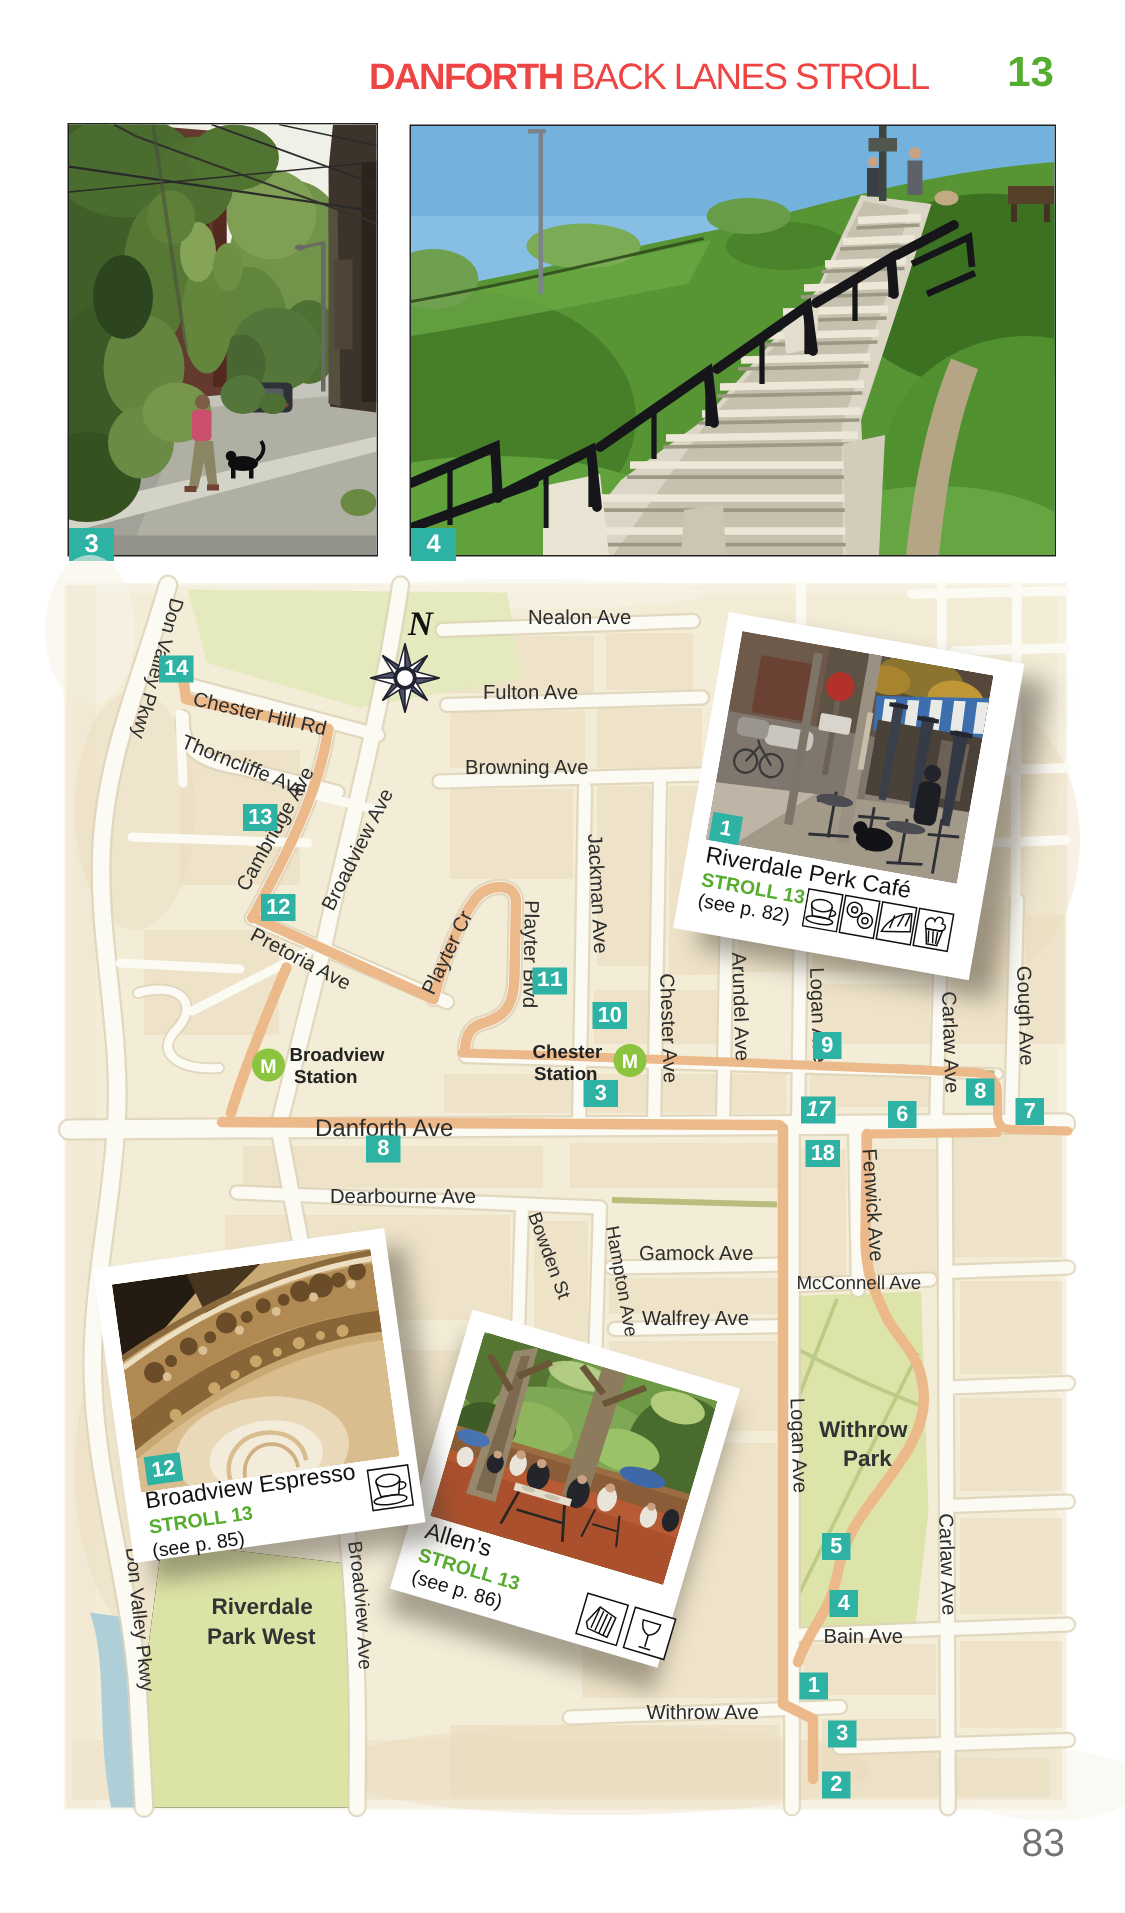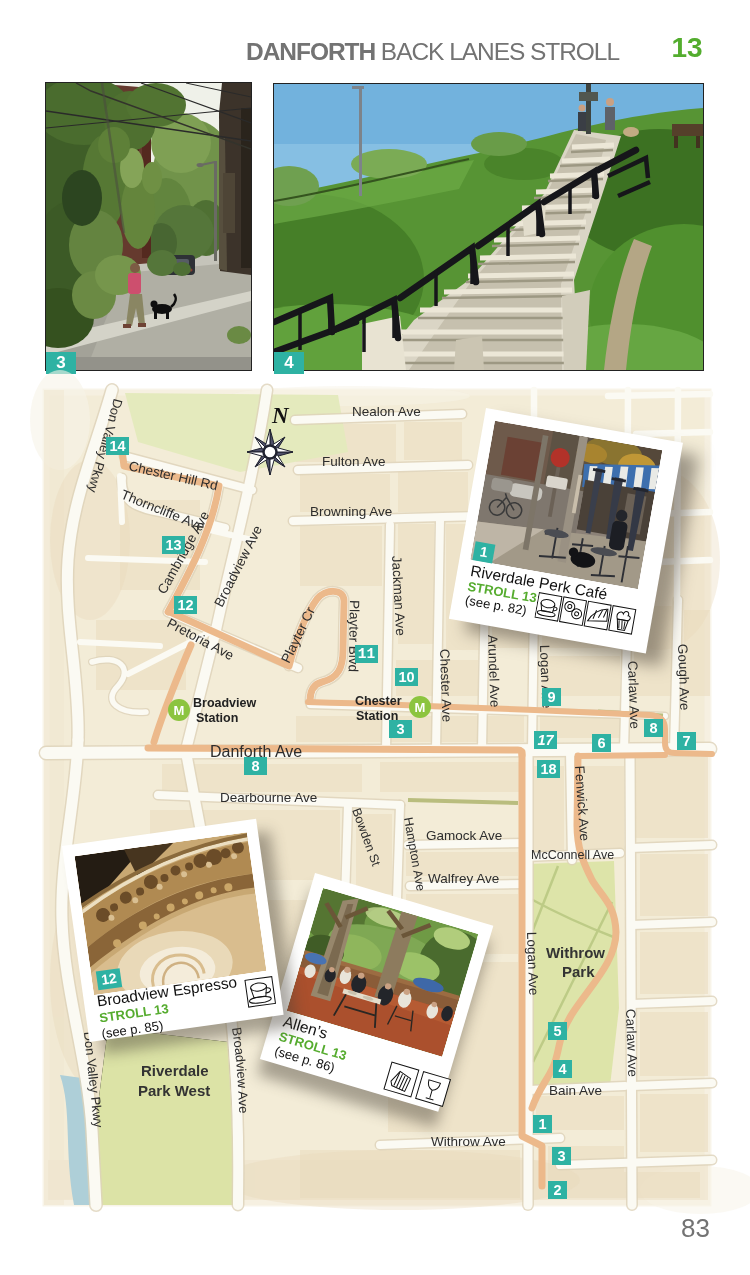--- a/index.html
+++ b/index.html
@@ -9,21 +9,21 @@
 .mk{position:absolute;width:23px;height:18px;background:#2eb2a3;color:#fff;font-weight:bold;font-size:14.5px;line-height:18px;text-align:center;}
 .mk1{width:19px;}
 .polaroid{position:absolute;background:#fff;z-index:2;}
 .cap1{font-size:15.5px;color:#111;}
 .capstroll{font-size:13px;font-weight:bold;color:#56ac2f;}
 .capsee{font-size:13px;color:#111;}
 </style>
 </head>
 <body>
 
-<div class="abs" style="left:0;top:38px;width:619px;text-align:right;font-size:24.5px;color:#737373;letter-spacing:-1.05px;"><b>DANFORTH</b> BACK LANES STROLL</div>
+<div class="abs" style="left:0;top:38px;width:619px;text-align:right;font-size:24.5px;color:#ef4444;letter-spacing:-1.05px;"><b>DANFORTH</b> BACK LANES STROLL</div>
 
 <div class="abs" style="left:664px;top:32px;width:46px;text-align:center;font-size:28px;font-weight:bold;color:#53ad2e;">13</div>
 
 <div class="abs" style="left:45px;top:82px;width:207px;height:289px;border:1px solid #222;box-sizing:border-box;">
 <svg width="205" height="287" viewBox="0 0 205 287">
 <rect width="205" height="287" fill="#c5c4ba"></rect>
 
 <rect x="60" y="0" width="130" height="90" fill="#eff1e9"></rect>
 
 <rect x="0" y="190" width="205" height="97" fill="#a3a298"></rect>

